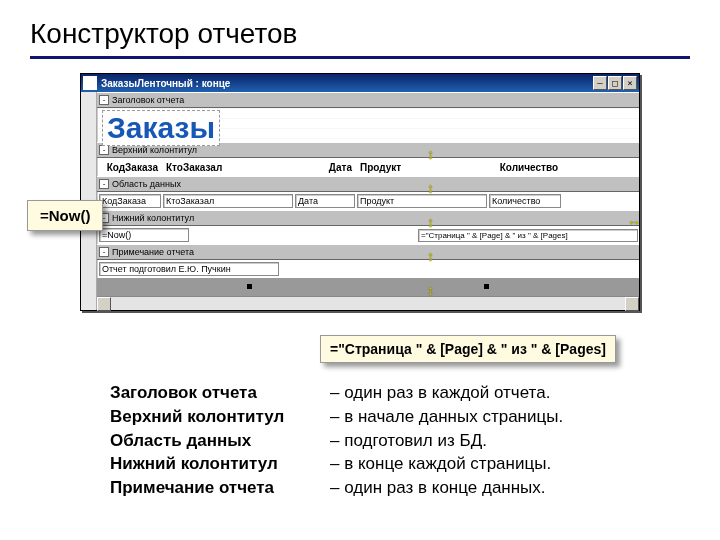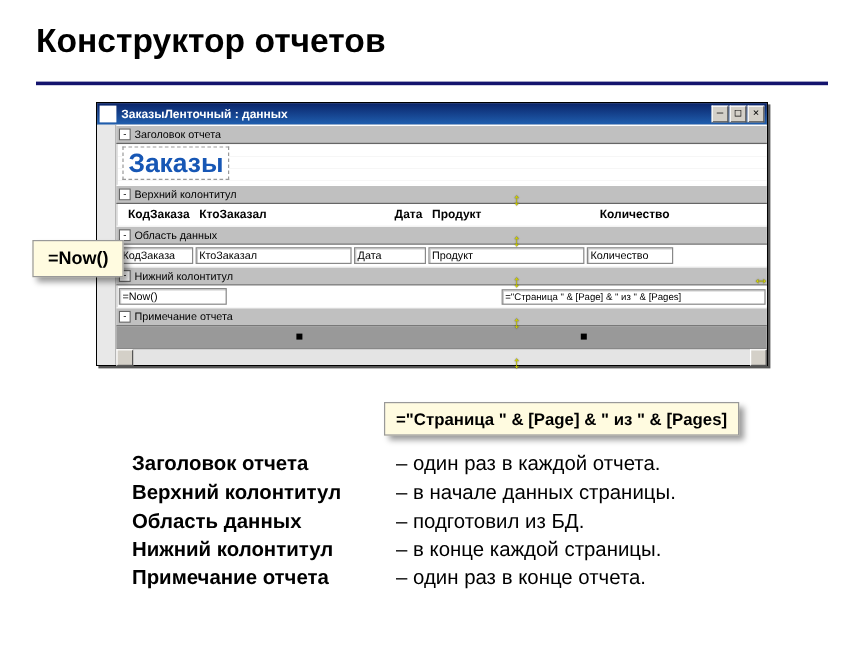--- a/index.html
+++ b/index.html
@@ -1,19 +1,19 @@
 <!DOCTYPE html>
 <html><head>
 <meta charset="utf-8">
 <style>
 * { box-sizing: border-box; margin: 0; padding: 0; }
 body { font-family: Arial, sans-serif; background: #fff; width: 720px; height: 540px; position: relative; overflow: hidden; }
 
 .slide { padding: 18px 30px; }
-.title { font-size: 28px; font-weight: bold; color: #000; margin-bottom: 18px; }
+.title { font-size: 28px; font-weight: normal; color: #000; margin-bottom: 6px; }
 .title-underline { height: 3px; background: #14146e; margin-bottom: 14px; }
 
 .screenshot { position: relative; margin-left: 50px; width: 560px; }
 .win { border: 1px solid #000; background: #c0c0c0; box-shadow: 2px 2px 0 #555; }
 .titlebar { background: linear-gradient(#0a246a,#2060b0); height: 18px; display: flex; align-items: center; padding: 0 2px; }
 .titlebar-icon { width: 14px; height: 14px; background: #fff; margin-right: 4px; }
 .titlebar-text { color: #fff; font-size: 10px; font-weight: bold; flex: 1; }
 .win-btns { display: flex; gap: 1px; }
 .win-btn { width: 14px; height: 14px; background: #d4d0c8; border: 1px solid #fff; border-right-color: #555; border-bottom-color: #555; font-size: 9px; text-align: center; line-height: 12px; font-family: monospace; }
 
@@ -21,21 +21,21 @@
 .ruler-left { width: 16px; background: #e8e8e8; border-right: 1px solid #aaa; }
 .content-col { flex: 1; position: relative; }
 
 .section-bar { height: 16px; background: #c0c0c0; border-top: 1px solid #fff; border-bottom: 1px solid #666; display: flex; align-items: center; padding-left: 2px; gap: 3px; }
 .toggle { width: 10px; height: 10px; border: 1px solid #666; background: #fff; font-size: 8px; text-align: center; line-height: 8px; }
 .section-label { font-size: 9px; color: #000; }
 
 .section-content { background: #fff; border-left: 1px solid #ccc; position: relative; }
 .grid-bg { background-image: repeating-linear-gradient(#f6f6f6 0, #f6f6f6 1px, transparent 1px, transparent 10px); }
 
-.big-label { font-family: "Trebuchet MS", sans-serif; font-size: 22px; font-weight: bold; color: #1757b5; background: #fff; border: 1px dashed #999; padding: 0 4px; display: inline-block; margin: 2px 0 2px 4px; }
+.big-label { font-family: "Trebuchet MS", sans-serif; font-size: 30px; font-weight: bold; color: #1757b5; background: #fff; border: 1px dashed #999; padding: 0 4px; display: inline-block; margin: 2px 0 2px 4px; }
 
 .labels-row { display: flex; align-items: center; height: 18px; }
 .hdr-label { font-size: 10px; font-weight: bold; border: 1px solid #aaa; background: #fff; padding: 1px 3px; margin: 1px; white-space: nowrap; }
 .hdr-text { border: none; background: transparent; }
 
 .data-row { display: flex; align-items: center; height: 18px; position: relative; }
 .field { font-size: 9px; border: 1px solid #888; background: #fff; padding: 1px 2px; margin: 1px; white-space: nowrap; box-shadow: inset 1px 1px 0 #ccc; }
 
 .spacer-gray { background: #999; height: 18px; position: relative; }
 .sel-handles::before, .sel-handles::after { content: ''; position: absolute; width: 5px; height: 5px; background: #000; top: 6px; }
@@ -59,21 +59,21 @@
 <body>
 
 <div class="slide">
   <div class="title">Конструктор отчетов</div>
   <div class="title-underline"></div>
 
   <div class="screenshot">
     <div class="win">
       <div class="titlebar">
         <div class="titlebar-icon"></div>
-        <div class="titlebar-text">ЗаказыЛенточный : данных</div>
+        <div class="titlebar-text">ЗаказыЛенточный : конце</div>
         <div class="win-btns">
           <div class="win-btn">—</div>
           <div class="win-btn">□</div>
           <div class="win-btn">×</div>
         </div>
       </div>
       <div class="report-body">
         <div class="ruler-left"></div>
         <div class="content-col">
 
@@ -116,20 +116,23 @@
           <div class="section-content data-row">
             <span class="field" style="width:90px">=Now()</span>
             <span style="flex:1"></span>
             <span class="field" style="width:220px;font-size:8px">="Страница " &amp; [Page] &amp; " из " &amp; [Pages]</span>
           </div>
 
           <div class="section-bar">
             <span class="toggle">-</span>
             <span class="section-label">Примечание отчета</span>
           </div>
+          <div class="section-content data-row">
+            <span class="field" style="width:180px">Отчет подготовил Е.Ю. Пучкин</span>
+          </div>
           <div class="spacer-gray sel-handles"></div>
 
           <div class="scrollbar">
             <div class="sb-btn"></div>
             <div class="sb-track"></div>
             <div class="sb-btn"></div>
           </div>
 
           <span class="resize-arrow" style="top:54px;left:330px">↕</span>
           <span class="resize-arrow" style="top:88px;left:330px">↕</span>
@@ -157,16 +160,16 @@
     <div class="desc-row">
         <span class="desc-term">Область данных</span>
         <span>– подготовил из БД.</span>
       </div>
     <div class="desc-row">
         <span class="desc-term">Нижний колонтитул</span>
         <span>– в конце каждой страницы.</span>
       </div>
     <div class="desc-row">
         <span class="desc-term">Примечание отчета</span>
-        <span>– один раз в конце отчета.</span>
+        <span>– один раз в конце данных.</span>
       </div>
   </div>
 </div>
 
 </body></html>

